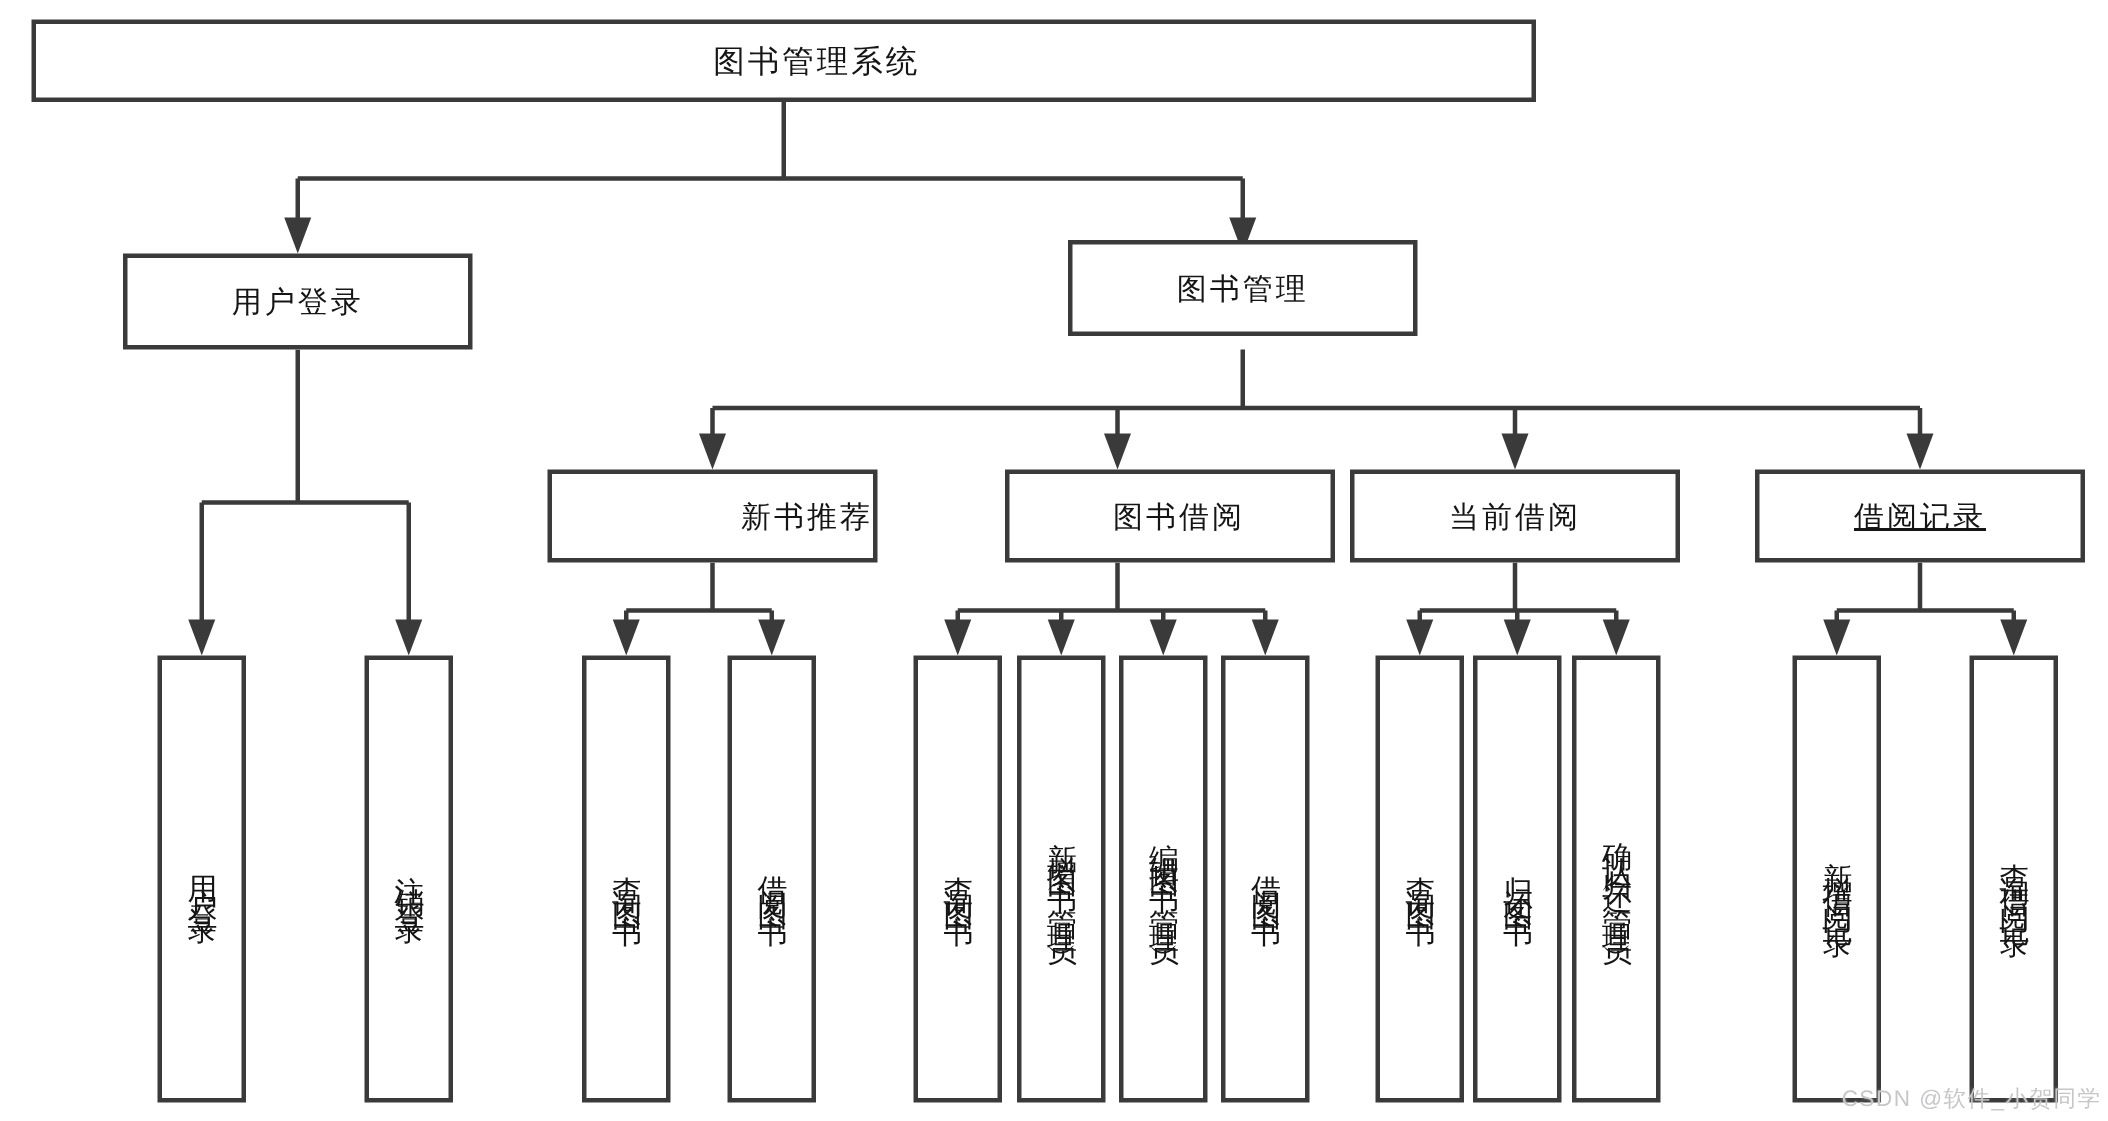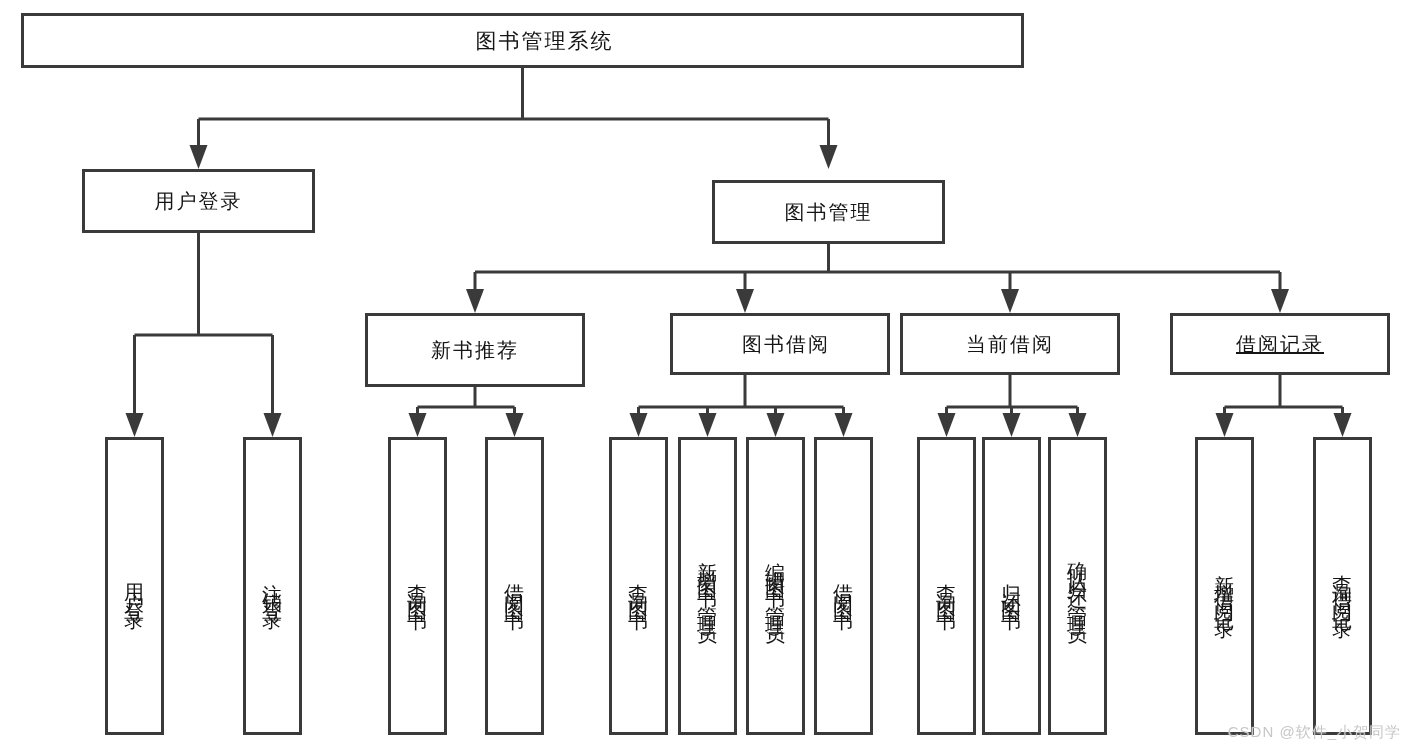--- a/index.html
+++ b/index.html
@@ -109,25 +109,25 @@
     <path fill="#3a3a3a" d="M1333.5 413 L1351.5 413 L1342.5 437 Z"></path>
   </svg>
 
   <div class="node hnode root-node" style="left:21px; top:13px; width:1003px; height:55px;">
     <span>图书管理系统</span>
   </div>
 
   <div class="node hnode" style="left:82px; top:169px; width:233px; height:64px;">
     <span>用户登录</span>
   </div>
-  <div class="node hnode" style="left:712px; top:180px; width:233px; height:64px;">
+  <div class="node hnode" style="left:712px; top:160px; width:233px; height:64px;">
     <span>图书管理</span>
   </div>
 
-  <div class="node hnode" style="left:365px; top:313px; width:220px; height:74px;">
+  <div class="node hnode" style="left:365px; top:313px; width:220px; height:62px;justify-content:flex-end;">
     <span>新书推荐</span>
   </div>
   <div class="node hnode" style="left:670px; top:313px; width:220px; height:62px;padding-left:12px;">
     <span>图书借阅</span>
   </div>
   <div class="node hnode" style="left:900px; top:313px; width:220px; height:62px;">
     <span>当前借阅</span>
   </div>
   <div class="node hnode" style="left:1170px; top:313px; width:220px; height:62px;text-decoration:underline;">
     <span>借阅记录</span>

